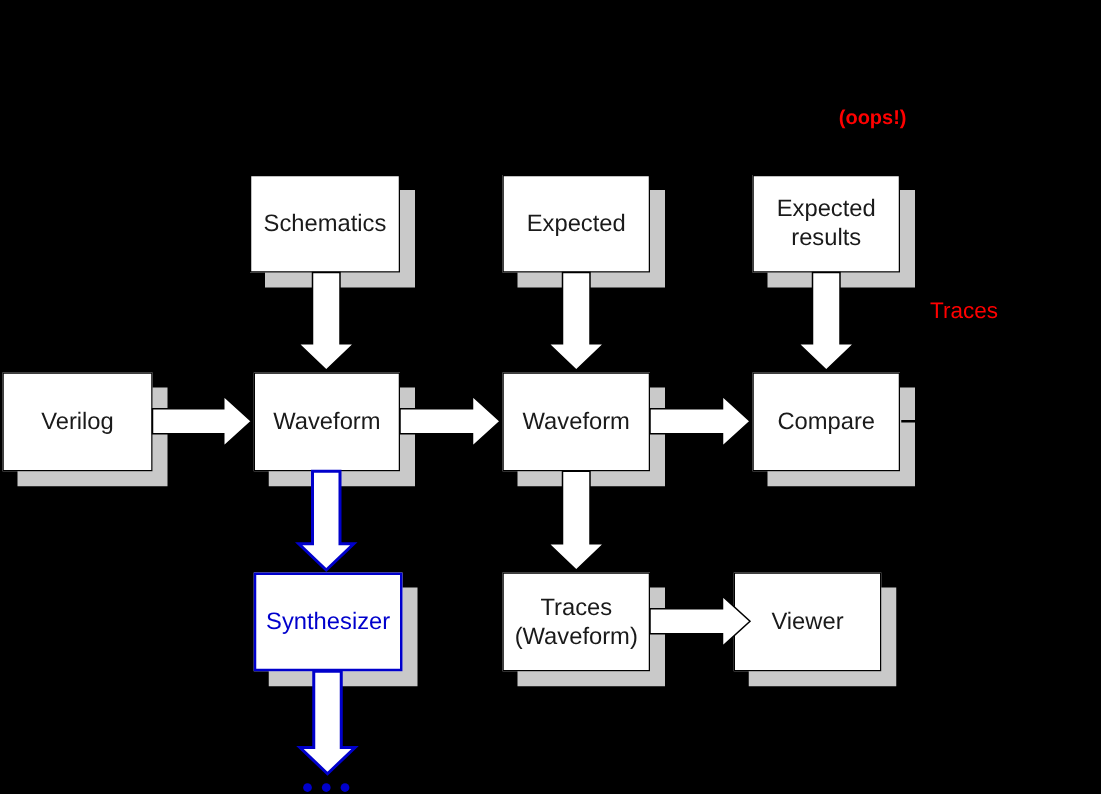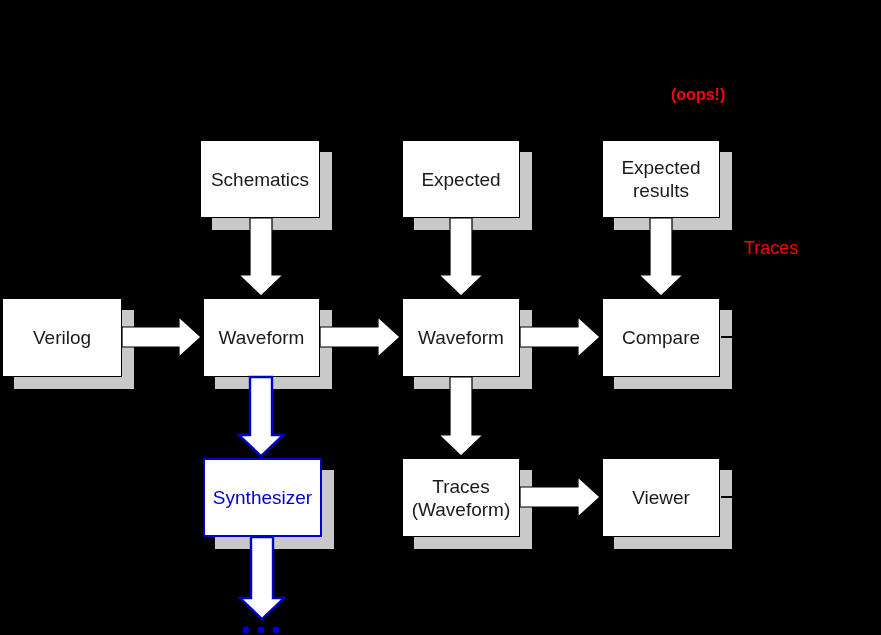--- a/index.html
+++ b/index.html
@@ -95,21 +95,21 @@
     <span class="node-label">Compare</span>
   </div>
 
   <div class="node accent" style="left:203px; top:458px; width:119px; height:79px;">
     <span class="node-label">Synthesizer</span>
   </div>
   <div class="node" style="left:402px; top:458px; width:118px; height:79px;">
     <span class="node-label">Traces
 (Waveform)</span>
   </div>
-  <div class="node" style="left:602px; top:458px; width:118px; height:79px;">
+  <div class="node" style="left:587px; top:458px; width:118px; height:79px;">
     <span class="node-label">Viewer</span>
   </div>
 
   <svg class="arrow-layer" viewBox="0 0 881 635">
 
     <line x1="721" y1="337" x2="734" y2="337" stroke="#000000" stroke-width="2"></line>
     <line x1="721" y1="497" x2="734" y2="497" stroke="#000000" stroke-width="2"></line>
 
     <polygon points="250,218 250,275 239,275 261,296 283,275 272,275 272,218" fill="#ffffff" stroke="#000000" stroke-width="1.2"></polygon>
     <polygon points="450,218 450,275 439,275 461,296 483,275 472,275 472,218" fill="#ffffff" stroke="#000000" stroke-width="1.2"></polygon>

